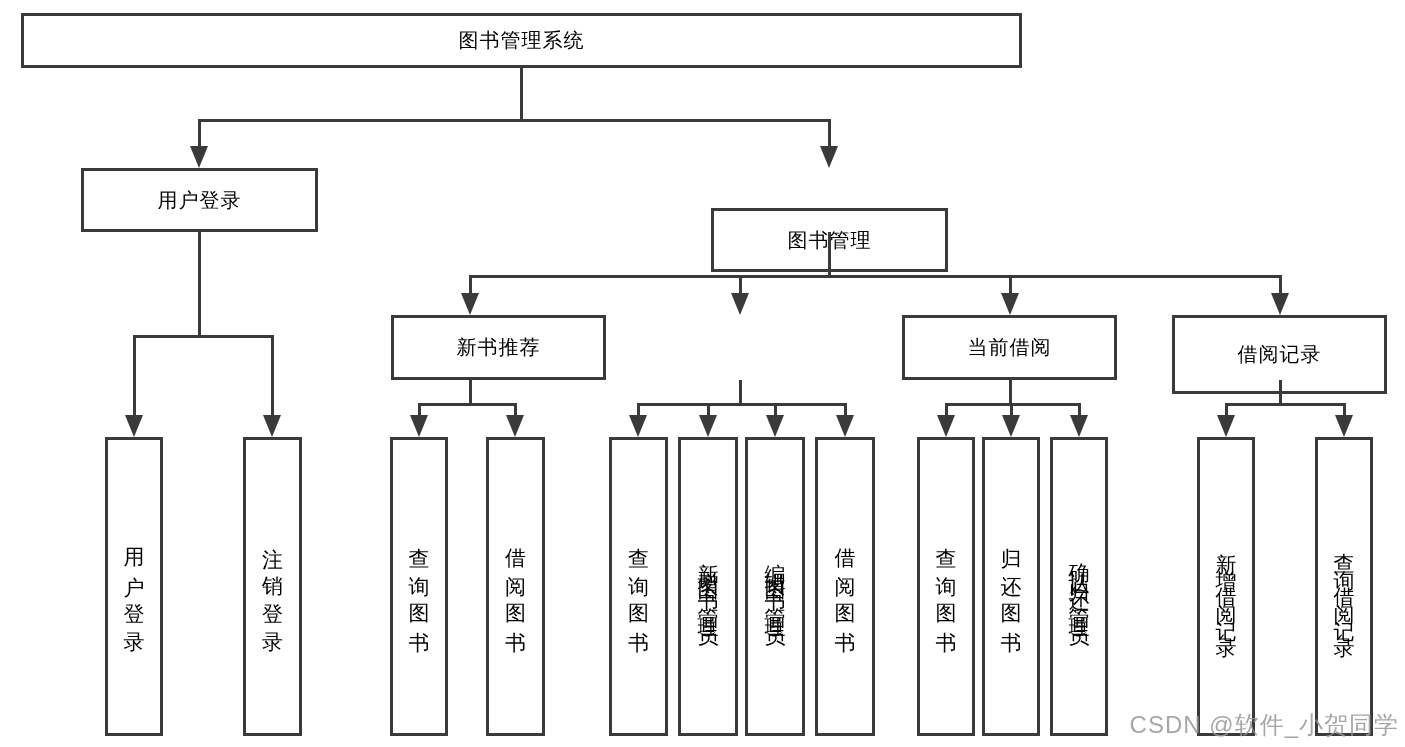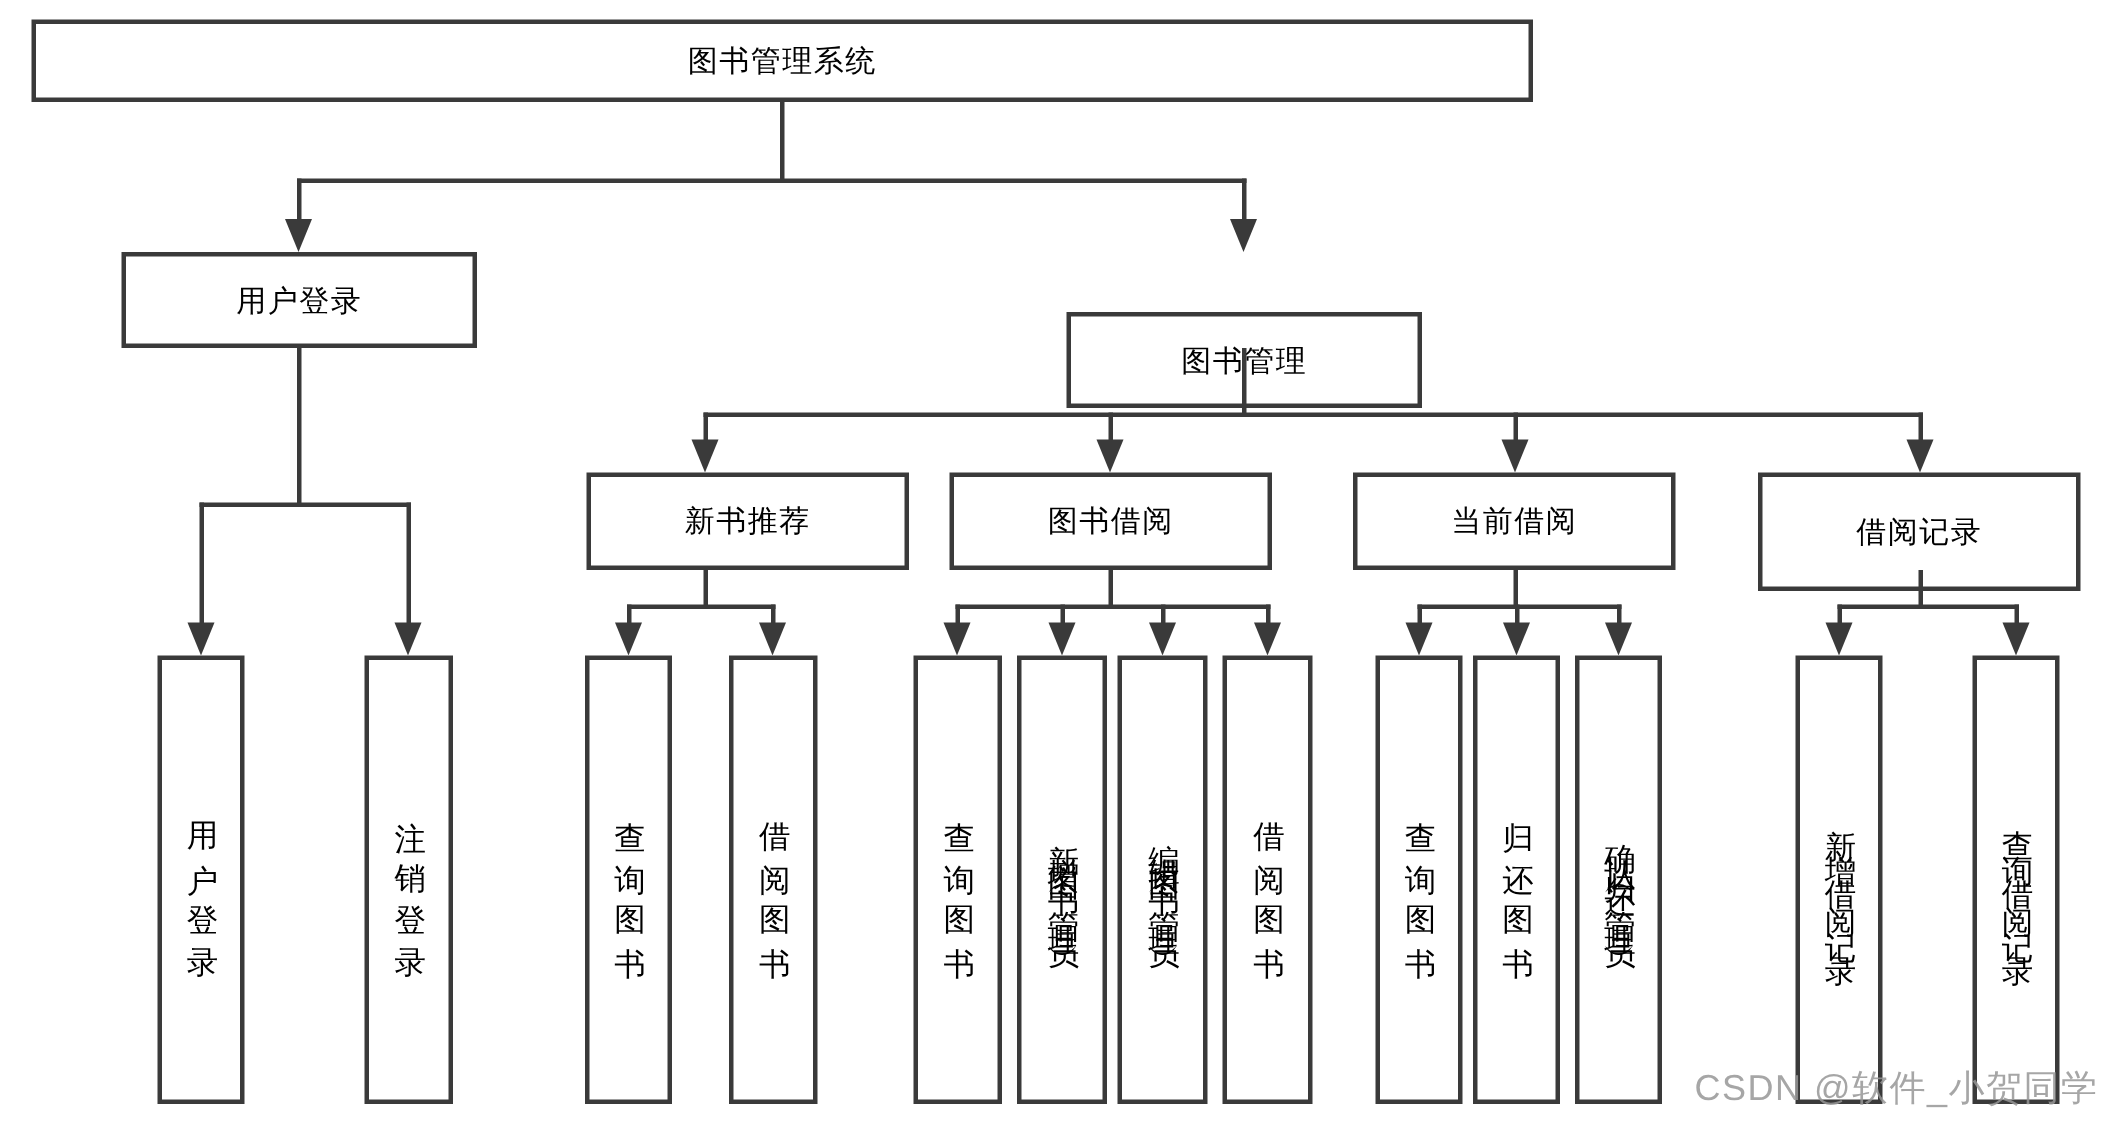--- a/index.html
+++ b/index.html
@@ -62,21 +62,20 @@
   <div class="v" style="left:469px; top:275px; height:20px;"></div>
   <div class="a" style="left:461px; top:293px;"></div>
   <div class="v" style="left:739px; top:275px; height:20px;"></div>
   <div class="a" style="left:731px; top:293px;"></div>
   <div class="v" style="left:1009px; top:275px; height:20px;"></div>
   <div class="a" style="left:1001px; top:293px;"></div>
   <div class="v" style="left:1279px; top:275px; height:20px;"></div>
   <div class="a" style="left:1271px; top:293px;"></div>
 
   <div class="box" style="left:363px; top:315px; width:215px; height:65px;margin-left:28px;">新书推荐</div>
-  <div class="box" style="left:633px; top:315px; width:215px; height:65px;">图书借阅</div>
   <div class="box" style="left:902px; top:315px; width:215px; height:65px;">当前借阅</div>
   <div class="box" style="left:1172px; top:315px; width:215px; height:79px;">借阅记录</div>
 
   <div class="v" style="left:469px; top:380px; height:25px;"></div>
   <div class="h" style="left:418px; top:403px; width:99px;"></div>
   <div class="v" style="left:418px; top:403px; height:13px;"></div>
   <div class="a" style="left:410px; top:415px;"></div>
   <div class="v" style="left:514px; top:403px; height:13px;"></div>
   <div class="a" style="left:506px; top:415px;"></div>
 

